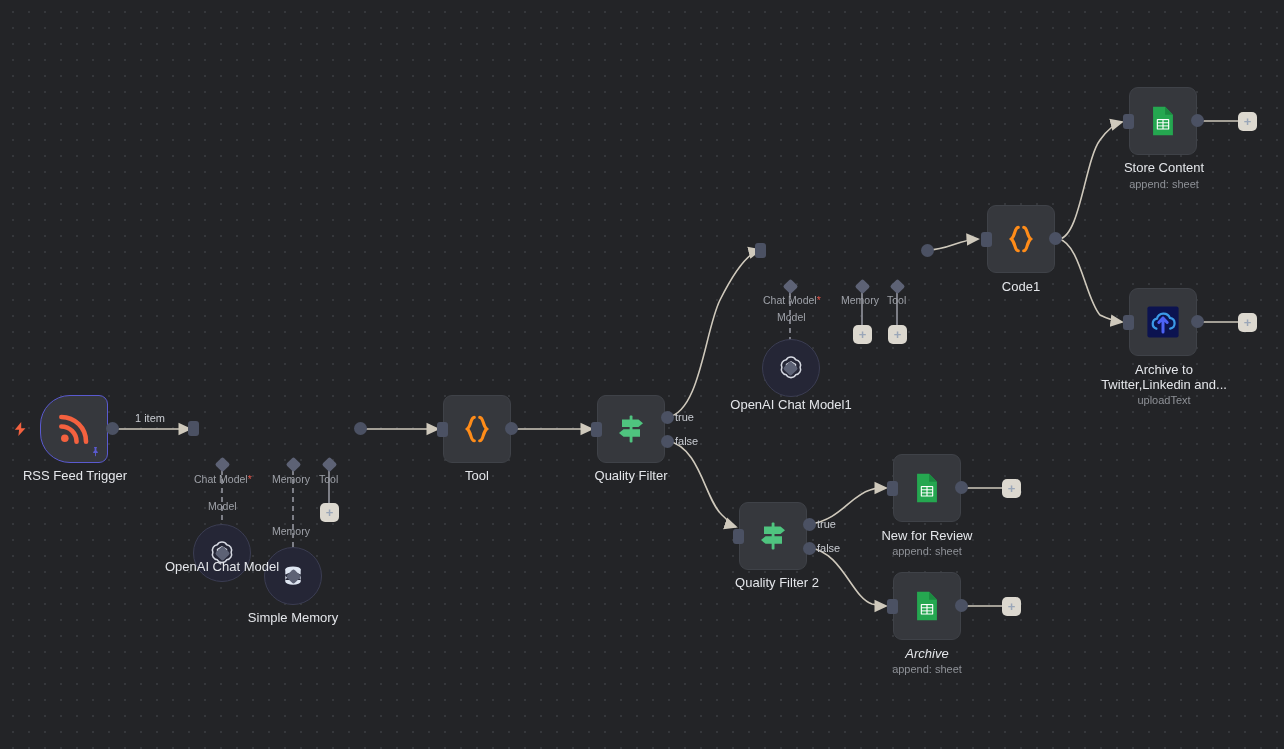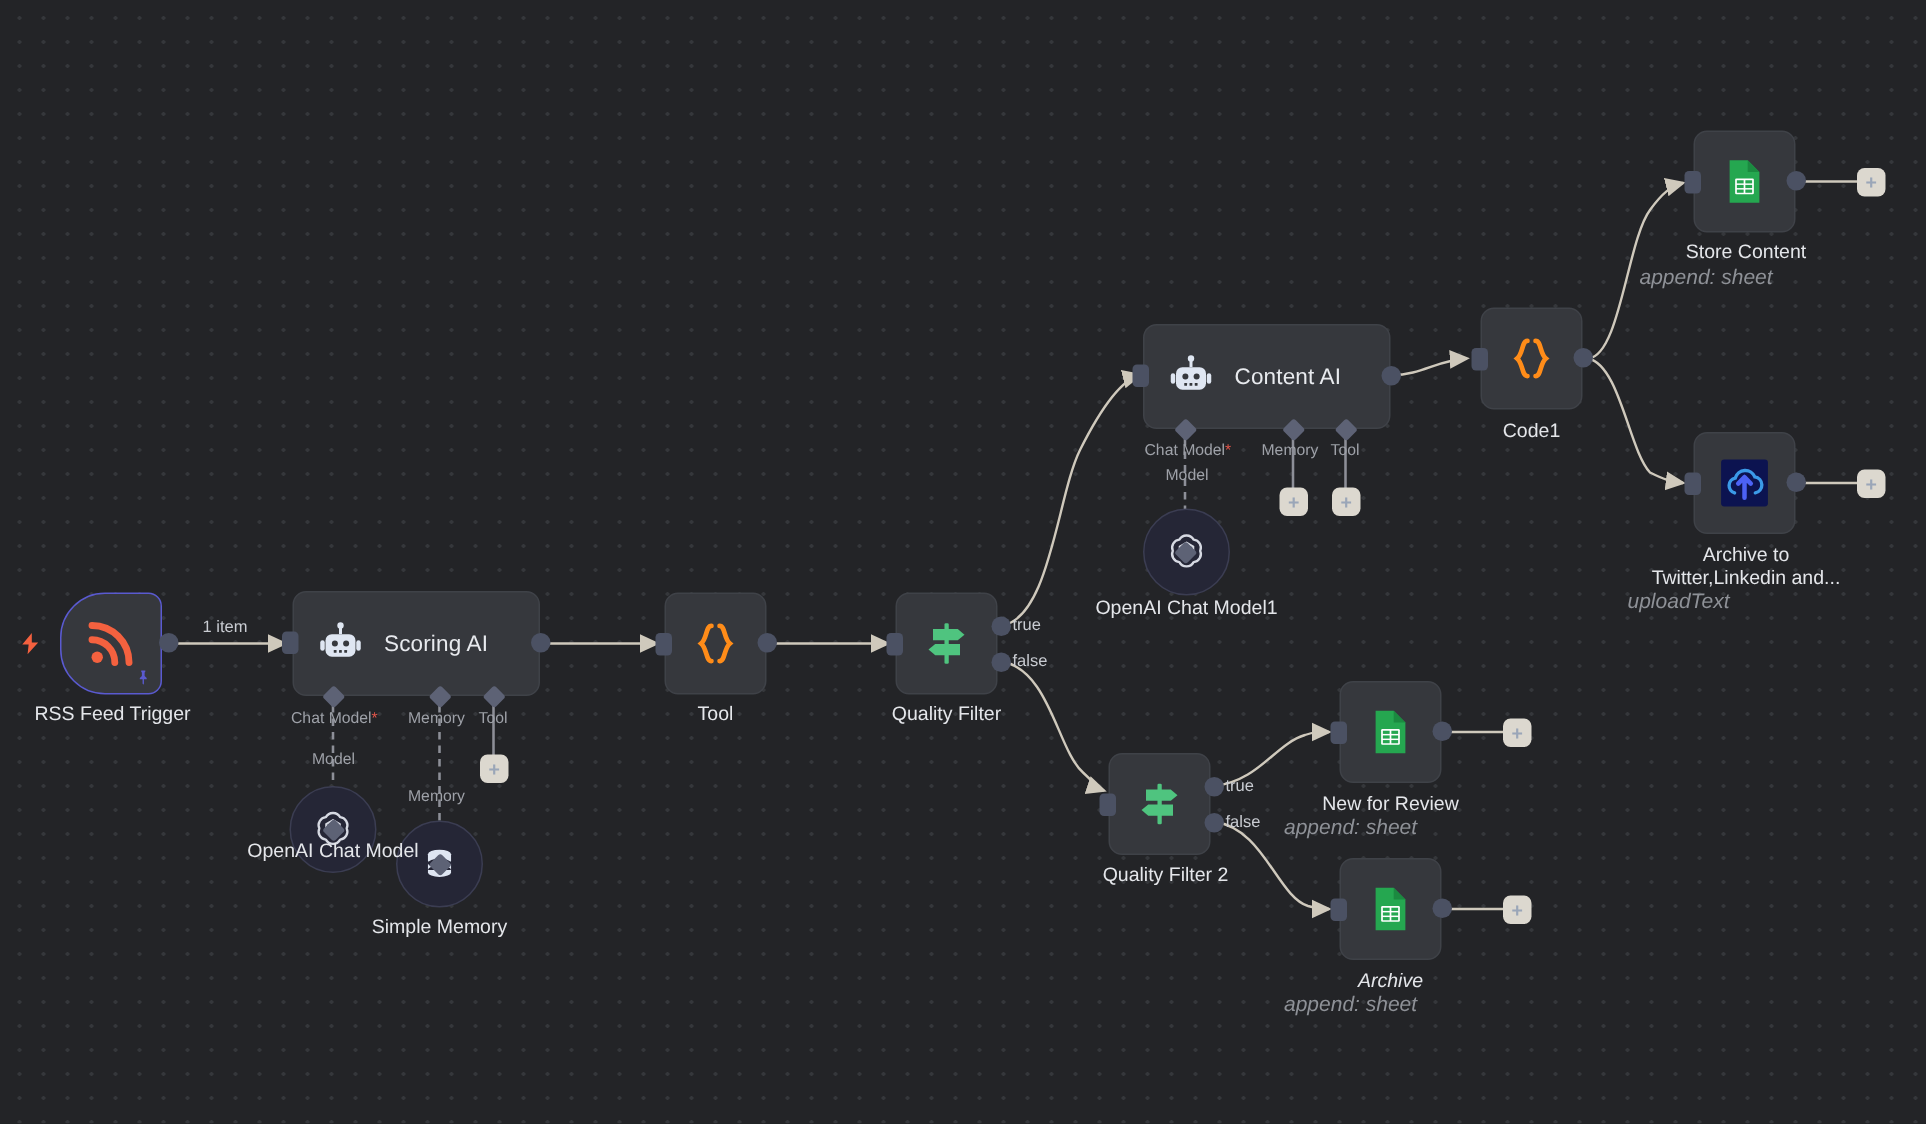--- a/index.html
+++ b/index.html
@@ -56,27 +56,26 @@
     position: absolute;
     text-align: center;
     color: #e4e6ea;
     font-size: 13px;
     line-height: 15px;
     z-index: 6;
     pointer-events: none;
   }
   .nsub {
     position: absolute;
-    text-align: left;
+    text-align: center;
     color: #8e9197;
-    font-size: 14px;
+    font-size: 11px;
     line-height: 13px;
     z-index: 6;
     pointer-events: none;
-    font-style: italic;
   }
 
   
   .port {
     position: absolute;
     width: 11px; height: 15px;
     background: #4b5163;
     border-radius: 3px;
     z-index: 7;
   }
@@ -195,35 +194,20 @@
       <path d="M9,2 h6 v2 l-1,1 v5 l3,3 v2 H13 v6 l-1,2 l-1,-2 v-6 H7 v-2 l3,-3 V5 L9,4 Z" fill="#5a5ad0"></path>
     </svg>
   </div>
   <svg class="bolt" style="left:12px; top:419px;" width="17" height="20" viewBox="0 0 24 24">
     <path d="M13,2 L4,13 h6 l-1,9 L19,11 h-6 Z" fill="#f4613f"></path>
   </svg>
   <div class="port round" style="left:106px; top:422px;"></div>
   <div class="nlabel" style="left:0px; top:468px; width:150px;">RSS Feed Trigger</div>
   <div class="itemcount" style="left:135px; top:412px;">1 item</div>
 
-  <div class="node wide" style="left:195px; top:394px; width:165px;">
-    <svg class="ic" width="30" height="30" viewBox="0 0 24 24">
-      <rect x="4" y="7" width="16" height="12" rx="3.4" fill="#dfe6f2"></rect>
-      <rect x="1.2" y="10.2" width="2.4" height="5.6" rx="1.2" fill="#dfe6f2"></rect>
-      <rect x="20.4" y="10.2" width="2.4" height="5.6" rx="1.2" fill="#dfe6f2"></rect>
-      <rect x="11.2" y="2.6" width="1.6" height="4.4" fill="#dfe6f2"></rect>
-      <circle cx="12" cy="2.4" r="1.7" fill="#dfe6f2"></circle>
-      <circle cx="9" cy="12" r="1.6" fill="#36383d"></circle>
-      <circle cx="15" cy="12" r="1.6" fill="#36383d"></circle>
-      <rect x="8.4" y="15.4" width="1.5" height="1.5" rx=".3" fill="#36383d"></rect>
-      <rect x="11.2" y="15.4" width="1.5" height="1.5" rx=".3" fill="#36383d"></rect>
-      <rect x="14" y="15.4" width="1.5" height="1.5" rx=".3" fill="#36383d"></rect>
-    </svg>
-    <span class="node-title-inside">Scoring AI</span>
-  </div>
   <div class="port" style="left:188px; top:421px;"></div>
   <div class="port round" style="left:354px; top:422px;"></div>
   <div class="port dia" style="left:217px; top:459px;"></div>
   <div class="port dia" style="left:288px; top:459px;"></div>
   <div class="port dia" style="left:324px; top:459px;"></div>
   <div class="ctext" style="left:194px; top:473px;"><span>Chat Model</span><span class="req">*</span></div>
   <div class="ctext" style="left:272px; top:473px;">Memory</div>
   <div class="ctext" style="left:319px; top:473px;">Tool</div>
   <div class="ctext" style="left:208px; top:500px;">Model</div>
   <div class="ctext" style="left:272px; top:525px;">Memory</div>
@@ -268,35 +252,20 @@
       <path d="M18,12.2 H7 l-3,2.5 l3,2.5 h11 Z" fill="#4fc47f"></path>
     </svg>
   </div>
   <div class="port" style="left:591px; top:422px;"></div>
   <div class="port round" style="left:661px; top:411px;"></div>
   <div class="port round" style="left:661px; top:435px;"></div>
   <div class="branch" style="left:675px; top:411px;">true</div>
   <div class="branch" style="left:675px; top:435px;">false</div>
   <div class="nlabel" style="left:561px; top:468px; width:140px;">Quality Filter</div>
 
-  <div class="node wide" style="left:762px; top:216px; width:165px;">
-    <svg class="ic" width="30" height="30" viewBox="0 0 24 24">
-      <rect x="4" y="7" width="16" height="12" rx="3.4" fill="#dfe6f2"></rect>
-      <rect x="1.2" y="10.2" width="2.4" height="5.6" rx="1.2" fill="#dfe6f2"></rect>
-      <rect x="20.4" y="10.2" width="2.4" height="5.6" rx="1.2" fill="#dfe6f2"></rect>
-      <rect x="11.2" y="2.6" width="1.6" height="4.4" fill="#dfe6f2"></rect>
-      <circle cx="12" cy="2.4" r="1.7" fill="#dfe6f2"></circle>
-      <circle cx="9" cy="12" r="1.6" fill="#36383d"></circle>
-      <circle cx="15" cy="12" r="1.6" fill="#36383d"></circle>
-      <rect x="8.4" y="15.4" width="1.5" height="1.5" rx=".3" fill="#36383d"></rect>
-      <rect x="11.2" y="15.4" width="1.5" height="1.5" rx=".3" fill="#36383d"></rect>
-      <rect x="14" y="15.4" width="1.5" height="1.5" rx=".3" fill="#36383d"></rect>
-    </svg>
-    <span class="node-title-inside">Content AI</span>
-  </div>
   <div class="port" style="left:755px; top:243px;"></div>
   <div class="port round" style="left:921px; top:244px;"></div>
   <div class="port dia" style="left:785px; top:281px;"></div>
   <div class="port dia" style="left:857px; top:281px;"></div>
   <div class="port dia" style="left:892px; top:281px;"></div>
   <div class="ctext" style="left:763px; top:294px;"><span>Chat Model</span><span class="req">*</span></div>
   <div class="ctext" style="left:841px; top:294px;">Memory</div>
   <div class="ctext" style="left:887px; top:294px;">Tool</div>
   <div class="ctext" style="left:777px; top:311px;">Model</div>
   <div class="plusbtn" style="left:853px; top:325px;">+</div>

